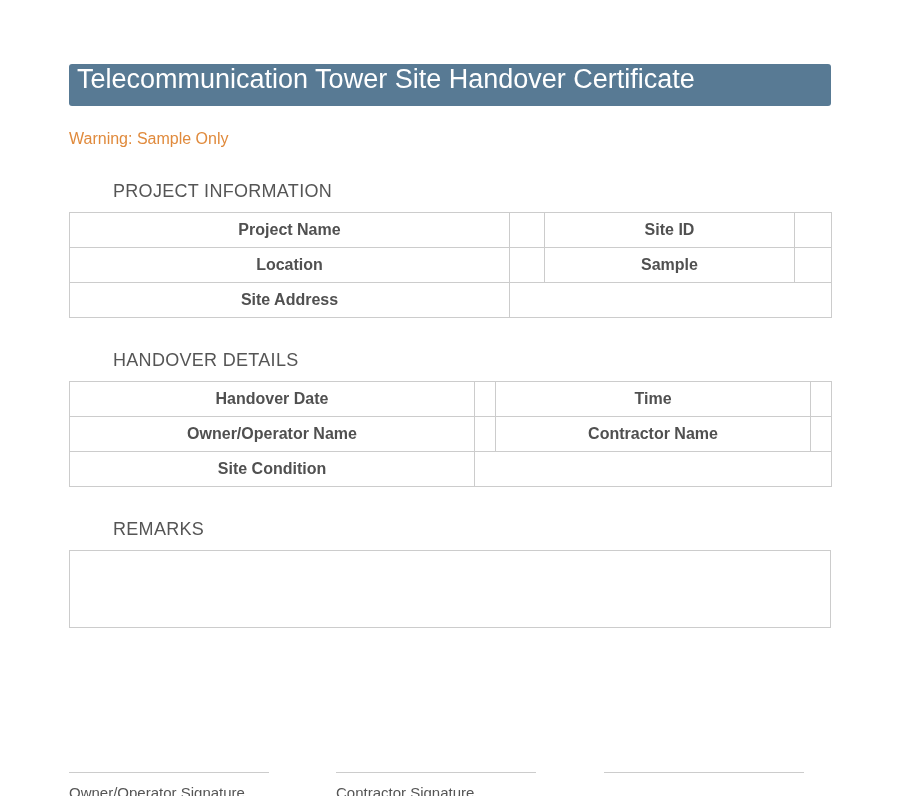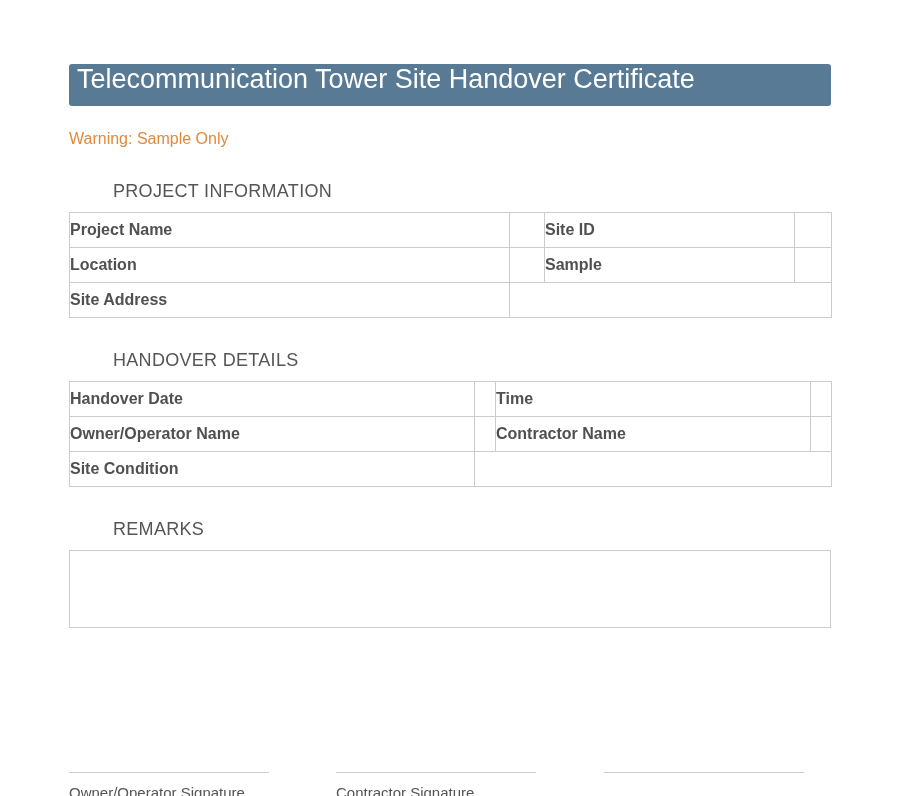--- a/index.html
+++ b/index.html
@@ -2,21 +2,21 @@
 <html><head>
 <meta charset="utf-8">
 <style>
   html, body { margin:0; padding:0; background:#ffffff; }
   body { width:900px; height:796px; position:relative; font-family:"Liberation Sans", sans-serif; color:#444; }
   .header { position:absolute; left:69px; top:64px; width:762px; height:42px; background:#587a94; border-radius:3px; box-sizing:border-box; padding-left:8px; display:flex; align-items:flex-start; }
   .header h1 { margin:0; font-weight:normal; font-size:27px; color:#ffffff; letter-spacing:0; }
   .warning { position:absolute; left:69px; top:130px; font-size:16px; color:#e08a3c; }
   .section-title { position:absolute; left:69px; font-size:18px; color:#555; letter-spacing:0.3px;margin-left:44px; }
   table.grid { position:absolute; left:69px; border-collapse:collapse; table-layout:fixed; }
-  table.grid td { border:1px solid #cccccc; height:34px; padding:0; text-align:left; font-size:16px; font-weight:bold; color:#505050; }
+  table.grid td { border:1px solid #cccccc; height:34px; padding:0; text-align:center; font-size:16px; font-weight:bold; color:#505050; }
   .remarks { position:absolute; left:69px; top:550px; width:762px; height:78px; border:1px solid #cccccc; box-sizing:border-box; }
   .sig { position:absolute; top:740px; width:200px;margin-top:32px; }
   .sig .line { height:1px; background:#cccccc; }
   .sig .label { margin-top:11px; font-size:15px; color:#555; }
 </style>
 </head>
 <body>
 
 <div class="header">
   <h1>Telecommunication Tower Site Handover Certificate</h1>

